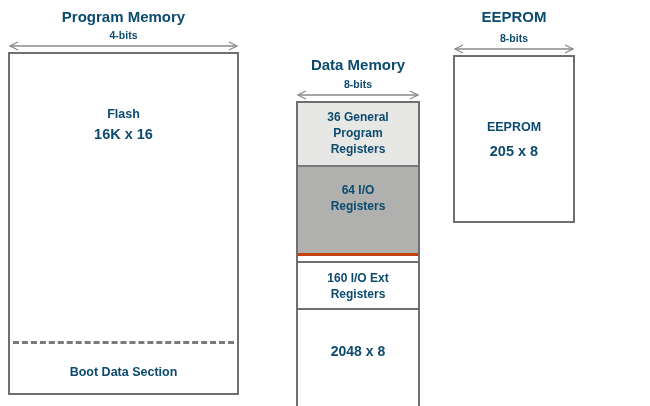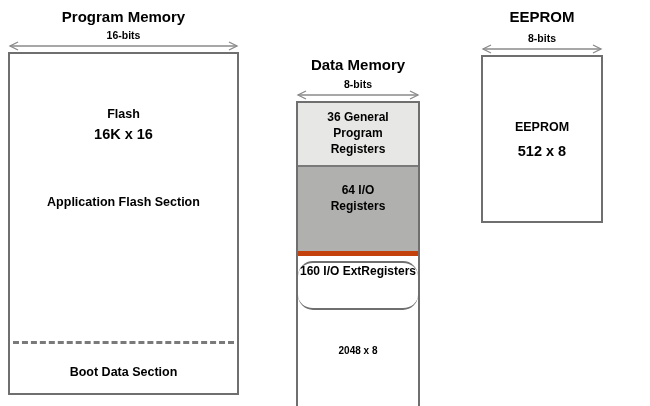--- a/index.html
+++ b/index.html
@@ -1,18 +1,18 @@
 <!DOCTYPE html>
 <html><head>
 <meta charset="utf-8">
 <style>
   html,body{margin:0;padding:0;background:#ffffff;}
   .canvas{
     position:relative;width:650px;height:406px;background:#ffffff;
-    font-family:"Liberation Sans",sans-serif;font-weight:700;color:#000000;
+    font-family:"Liberation Sans",sans-serif;font-weight:700;color:#0c4a6e;
     overflow:hidden;
   }
   .col{position:absolute;top:0;height:100%;}
   .col-title{position:absolute;left:0;right:0;margin:0;text-align:center;font-size:15px;line-height:18px;}
   .bits-label{position:absolute;left:0;right:0;text-align:center;font-size:10.5px;line-height:12px;}
   .width-arrow{position:absolute;left:0;display:block;}
   .mem-box{position:absolute;left:0;right:0;background:#ffffff;border:2px solid #6f6f6f;box-sizing:border-box;}
   .centered-label{position:absolute;left:0;right:0;text-align:center;font-size:12.5px;line-height:16px;}
   .size-text{font-size:14.5px;}
 
@@ -30,51 +30,50 @@
 
   
   #dm{left:296px;width:124px;margin-top:48px;}
   #dm .col-title{top:8px;}
   #dm .bits-label{top:30px;}
   #dm .width-arrow{top:41px;}
   #dm .mem-box{top:53px;height:340px;display:flex;flex-direction:column;}
   .seg{text-align:center;font-size:12px;line-height:16px;box-sizing:border-box;}
   .seg span{display:block;}
   .seg-gp{height:64px;background:#e7e7e5;border-bottom:2px solid #7a7a7a;padding-top:6px;}
-  .seg-io{height:89px;background:#b0b0ae;border-bottom:5px solid #c2410c;padding-top:15px;}
+  .seg-io{height:89px;background:#b0b0ae;border-bottom:3px solid #c2410c;padding-top:15px;}
   .seg-gap1{height:5px;}
   .seg-gap2{height:3px;}
-  .seg-ext{height:49px;border-top:2px solid #6f6f6f;border-bottom:2px solid #6f6f6f;display:flex;flex-direction:row;justify-content:center;border-radius:15px;}
+  .seg-ext{height:49px;border-top:2px solid #6f6f6f;border-bottom:2px solid #6f6f6f;display:flex;flex-direction:column;justify-content:center;}
   .seg-sram{flex:1;padding-top:26px;}
-  .seg-sram .size-text{margin-top:3px;font-size:10px;line-height:18px;}
+  .seg-sram .size-text{margin-top:3px;font-size:14px;line-height:18px;}
 
   
-  #ee{left:481px;width:122px;}
+  #ee{left:453px;width:122px;}
   #ee .col-title{top:8px;}
   #ee .bits-label{top:32px;}
   #ee .width-arrow{top:43px;}
   #ee .mem-box{top:55px;height:168px;display:flex;flex-direction:column;align-items:center;justify-content:center;gap:9px;text-align:center;font-size:12.5px;line-height:15px;}
 </style>
 </head>
 <body>
 
 <div class="canvas">
 
   <section class="col" id="pm">
     <h2 class="col-title">Program Memory</h2>
-    <div class="bits-label">16-bits</div>
+    <div class="bits-label">4-bits</div>
     <svg class="width-arrow" width="231" height="12" viewBox="0 0 231 12">
       <line x1="2" y1="6" x2="229" y2="6" stroke="#8a8a8a" stroke-width="1.3"></line>
       <polyline points="10,2 2,6 10,10" fill="none" stroke="#8a8a8a" stroke-width="1.3"></polyline>
       <polyline points="221,2 229,6 221,10" fill="none" stroke="#8a8a8a" stroke-width="1.3"></polyline>
     </svg>
     <div class="mem-box">
       <div class="centered-label pm-flash">Flash</div>
       <div class="centered-label size-text pm-size">16K x 16</div>
-      <div class="centered-label pm-app">Application Flash Section</div>
       <div class="pm-dash"></div>
       <div class="centered-label pm-boot">Boot Data Section</div>
     </div>
   </section>
 
   <section class="col" id="dm">
     <h2 class="col-title">Data Memory</h2>
     <div class="bits-label">8-bits</div>
     <svg class="width-arrow" width="124" height="12" viewBox="0 0 124 12">
       <line x1="2" y1="6" x2="122" y2="6" stroke="#8a8a8a" stroke-width="1.3"></line>
@@ -106,17 +105,17 @@
   <section class="col" id="ee">
     <h2 class="col-title">EEPROM</h2>
     <div class="bits-label">8-bits</div>
     <svg class="width-arrow" width="122" height="12" viewBox="0 0 122 12">
       <line x1="2" y1="6" x2="120" y2="6" stroke="#8a8a8a" stroke-width="1.3"></line>
       <polyline points="10,2 2,6 10,10" fill="none" stroke="#8a8a8a" stroke-width="1.3"></polyline>
       <polyline points="112,2 120,6 112,10" fill="none" stroke="#8a8a8a" stroke-width="1.3"></polyline>
     </svg>
     <div class="mem-box">
       <span>EEPROM</span>
-      <span class="size-text">512 x 8</span>
+      <span class="size-text">205 x 8</span>
     </div>
   </section>
 
 </div>
 
 </body></html>

